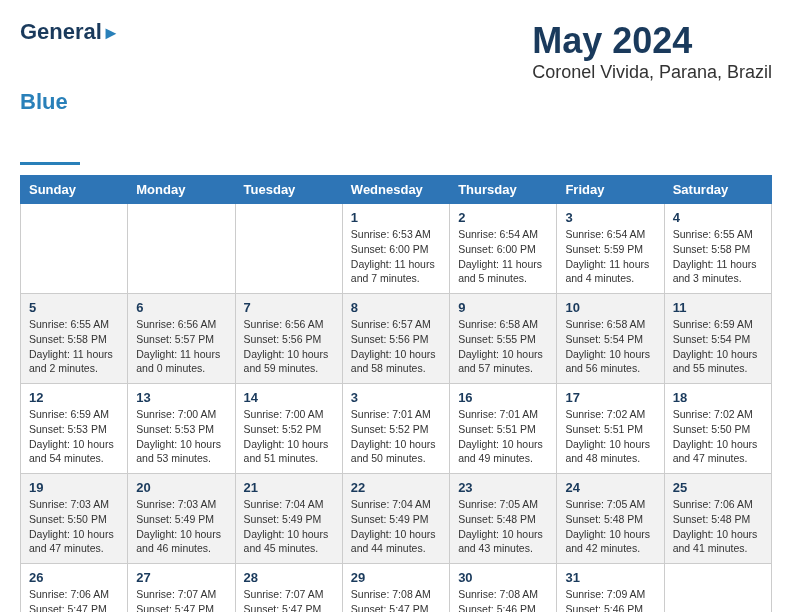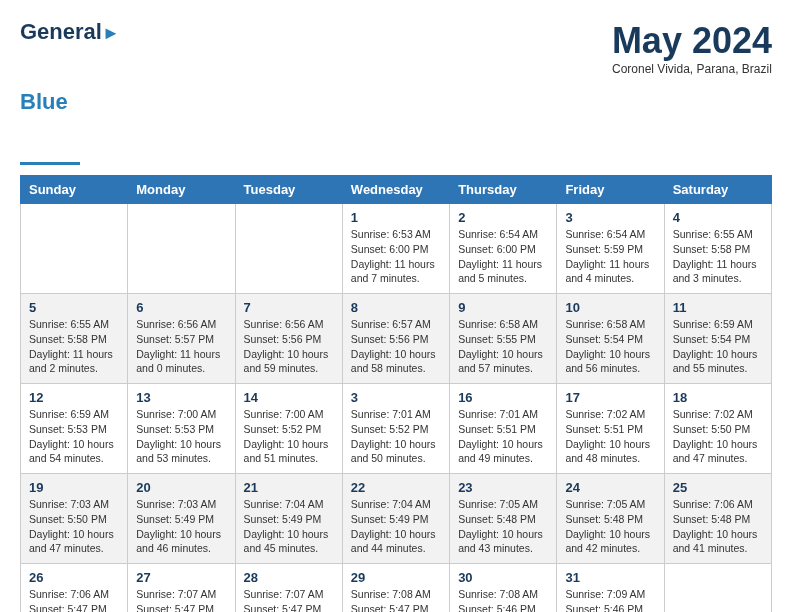--- a/index.html
+++ b/index.html
@@ -31,29 +31,29 @@
     .logo-text span {
       color: #2980b9;
     }
     .logo-line {
       width: 60px;
       height: 3px;
       background: #2980b9;
       margin-top: 2px;
     }
     .title-block {
-      text-align: center;
+      text-align: left;
     }
     .month-title {
       font-size: 36px;
       font-weight: bold;
       color: #1a3a5c;
     }
     .subtitle {
-      font-size: 12px;
+      font-size: 18px;
       color: #333;
     }
     table {
       width: 100%;
       border-collapse: collapse;
       table-layout: fixed;
     }
     th {
       background: #2e75b6;
       color: #fff;

